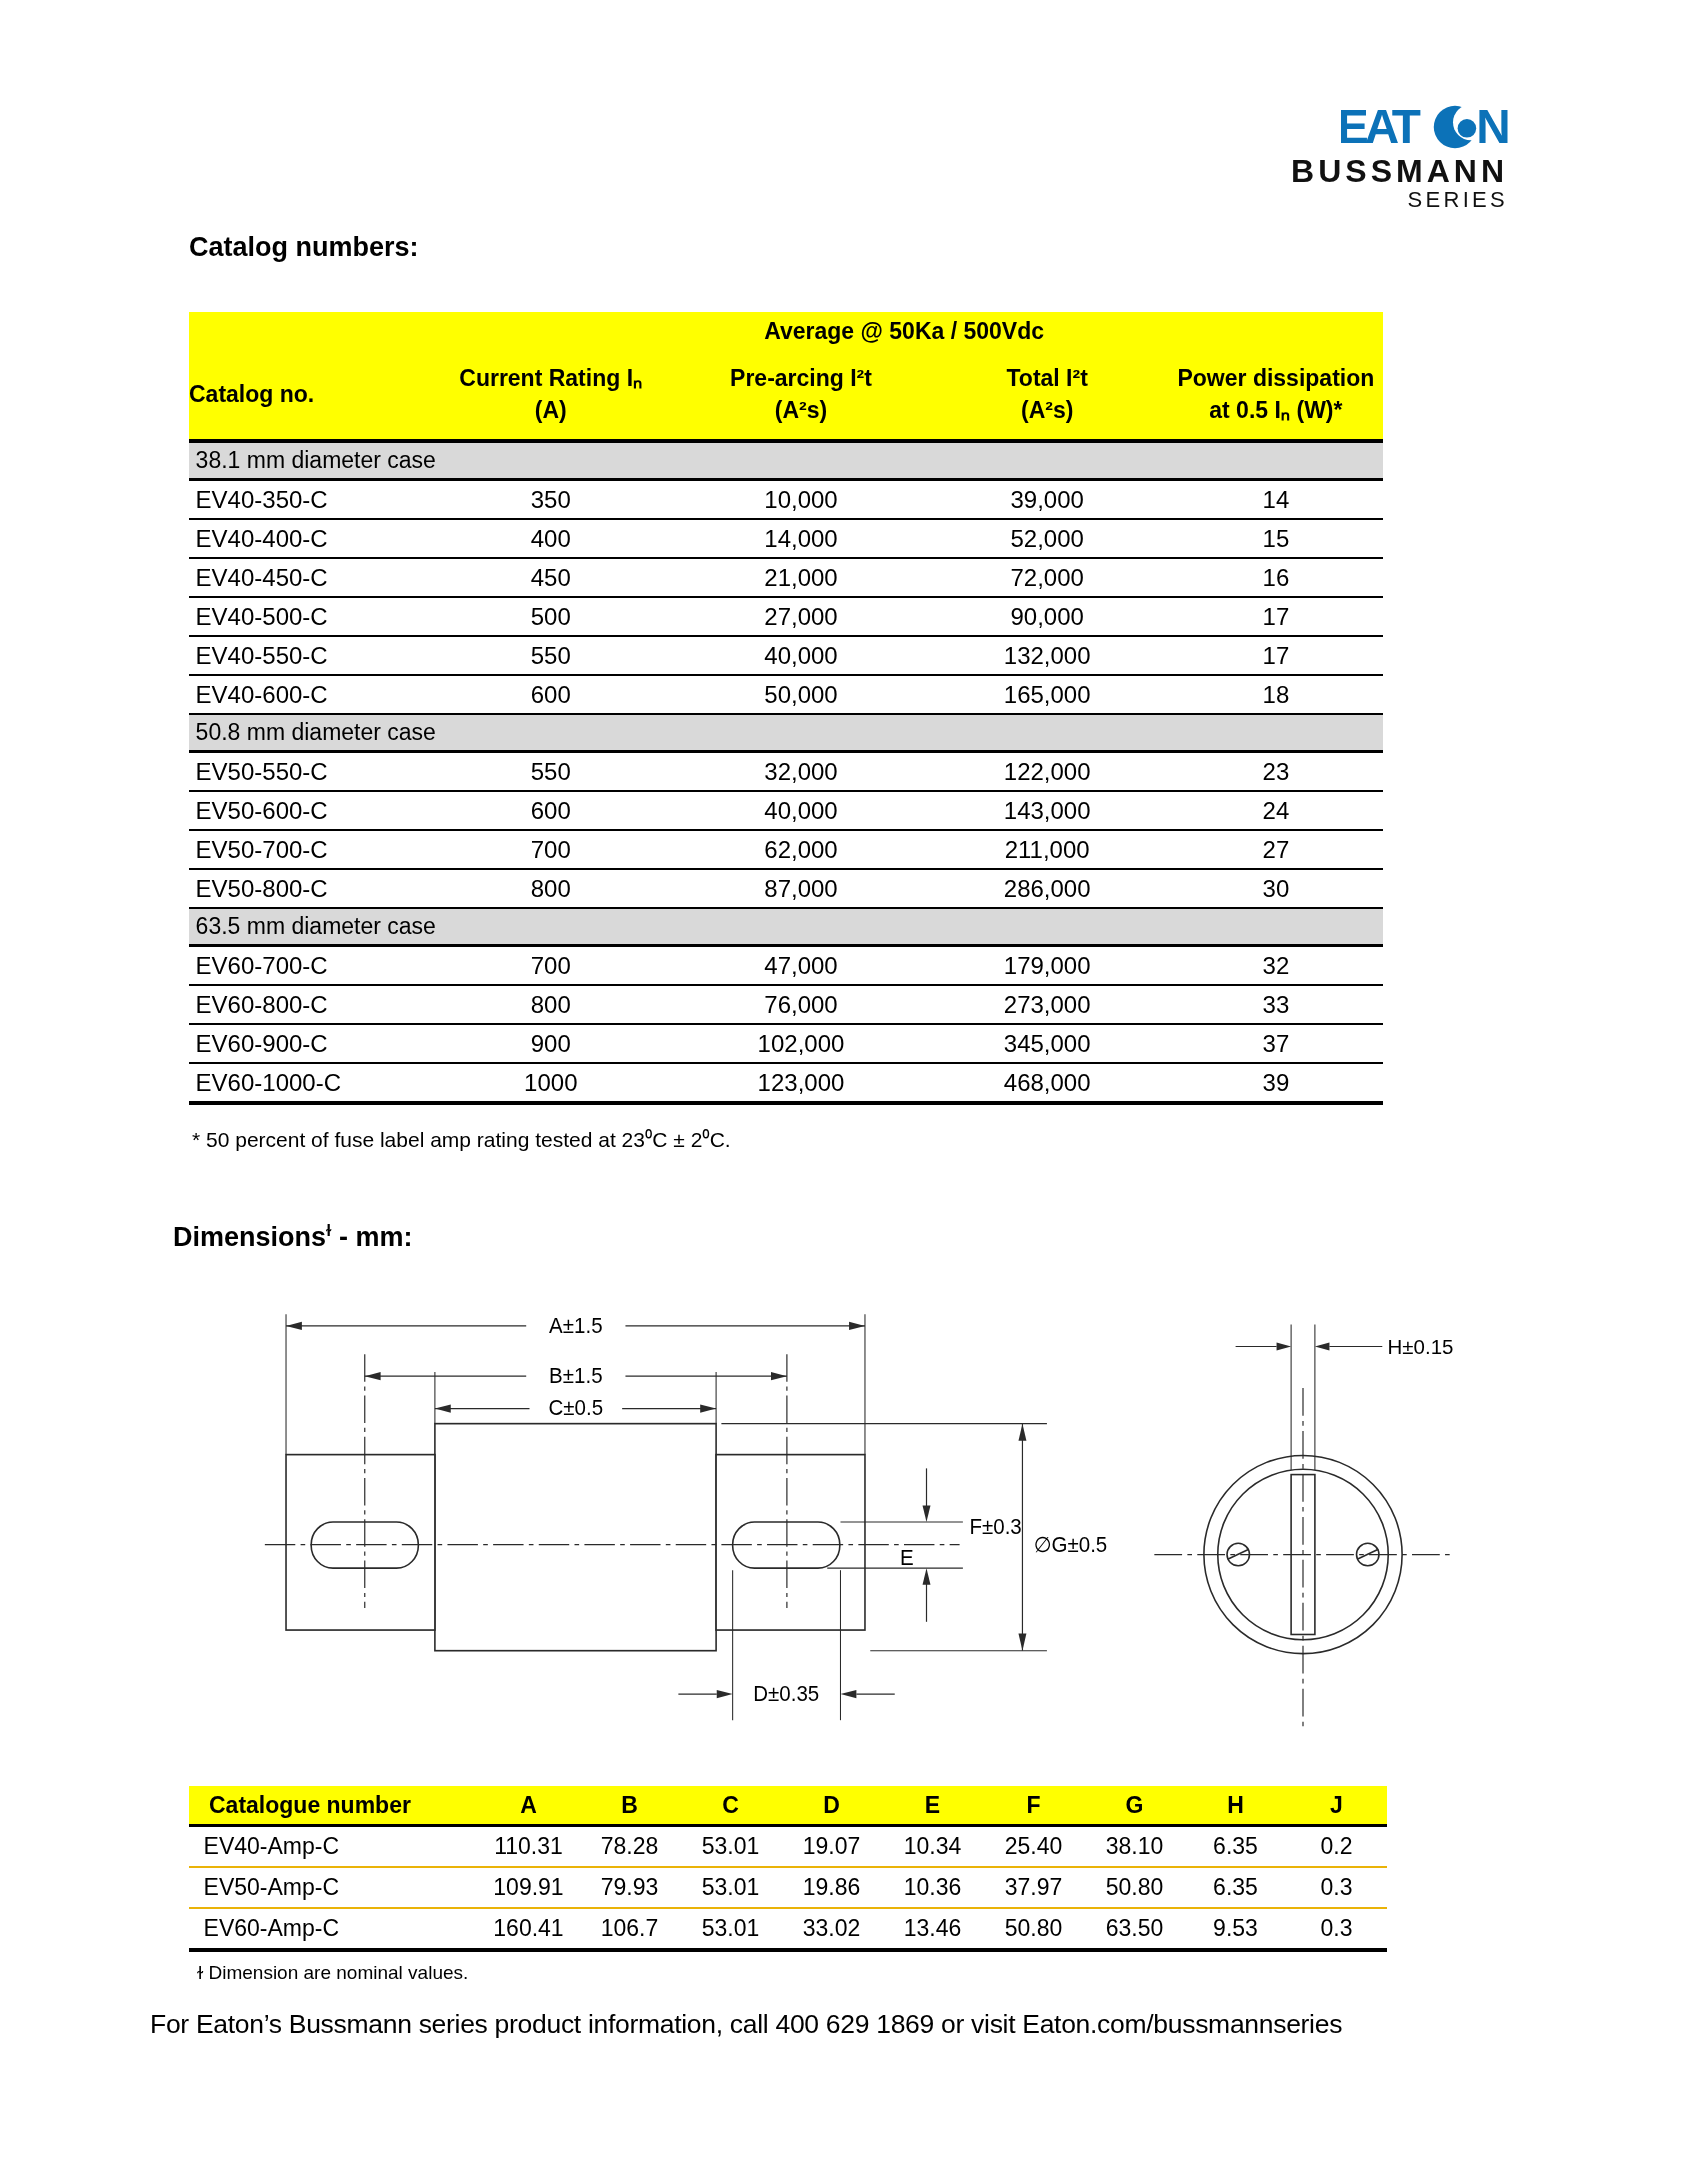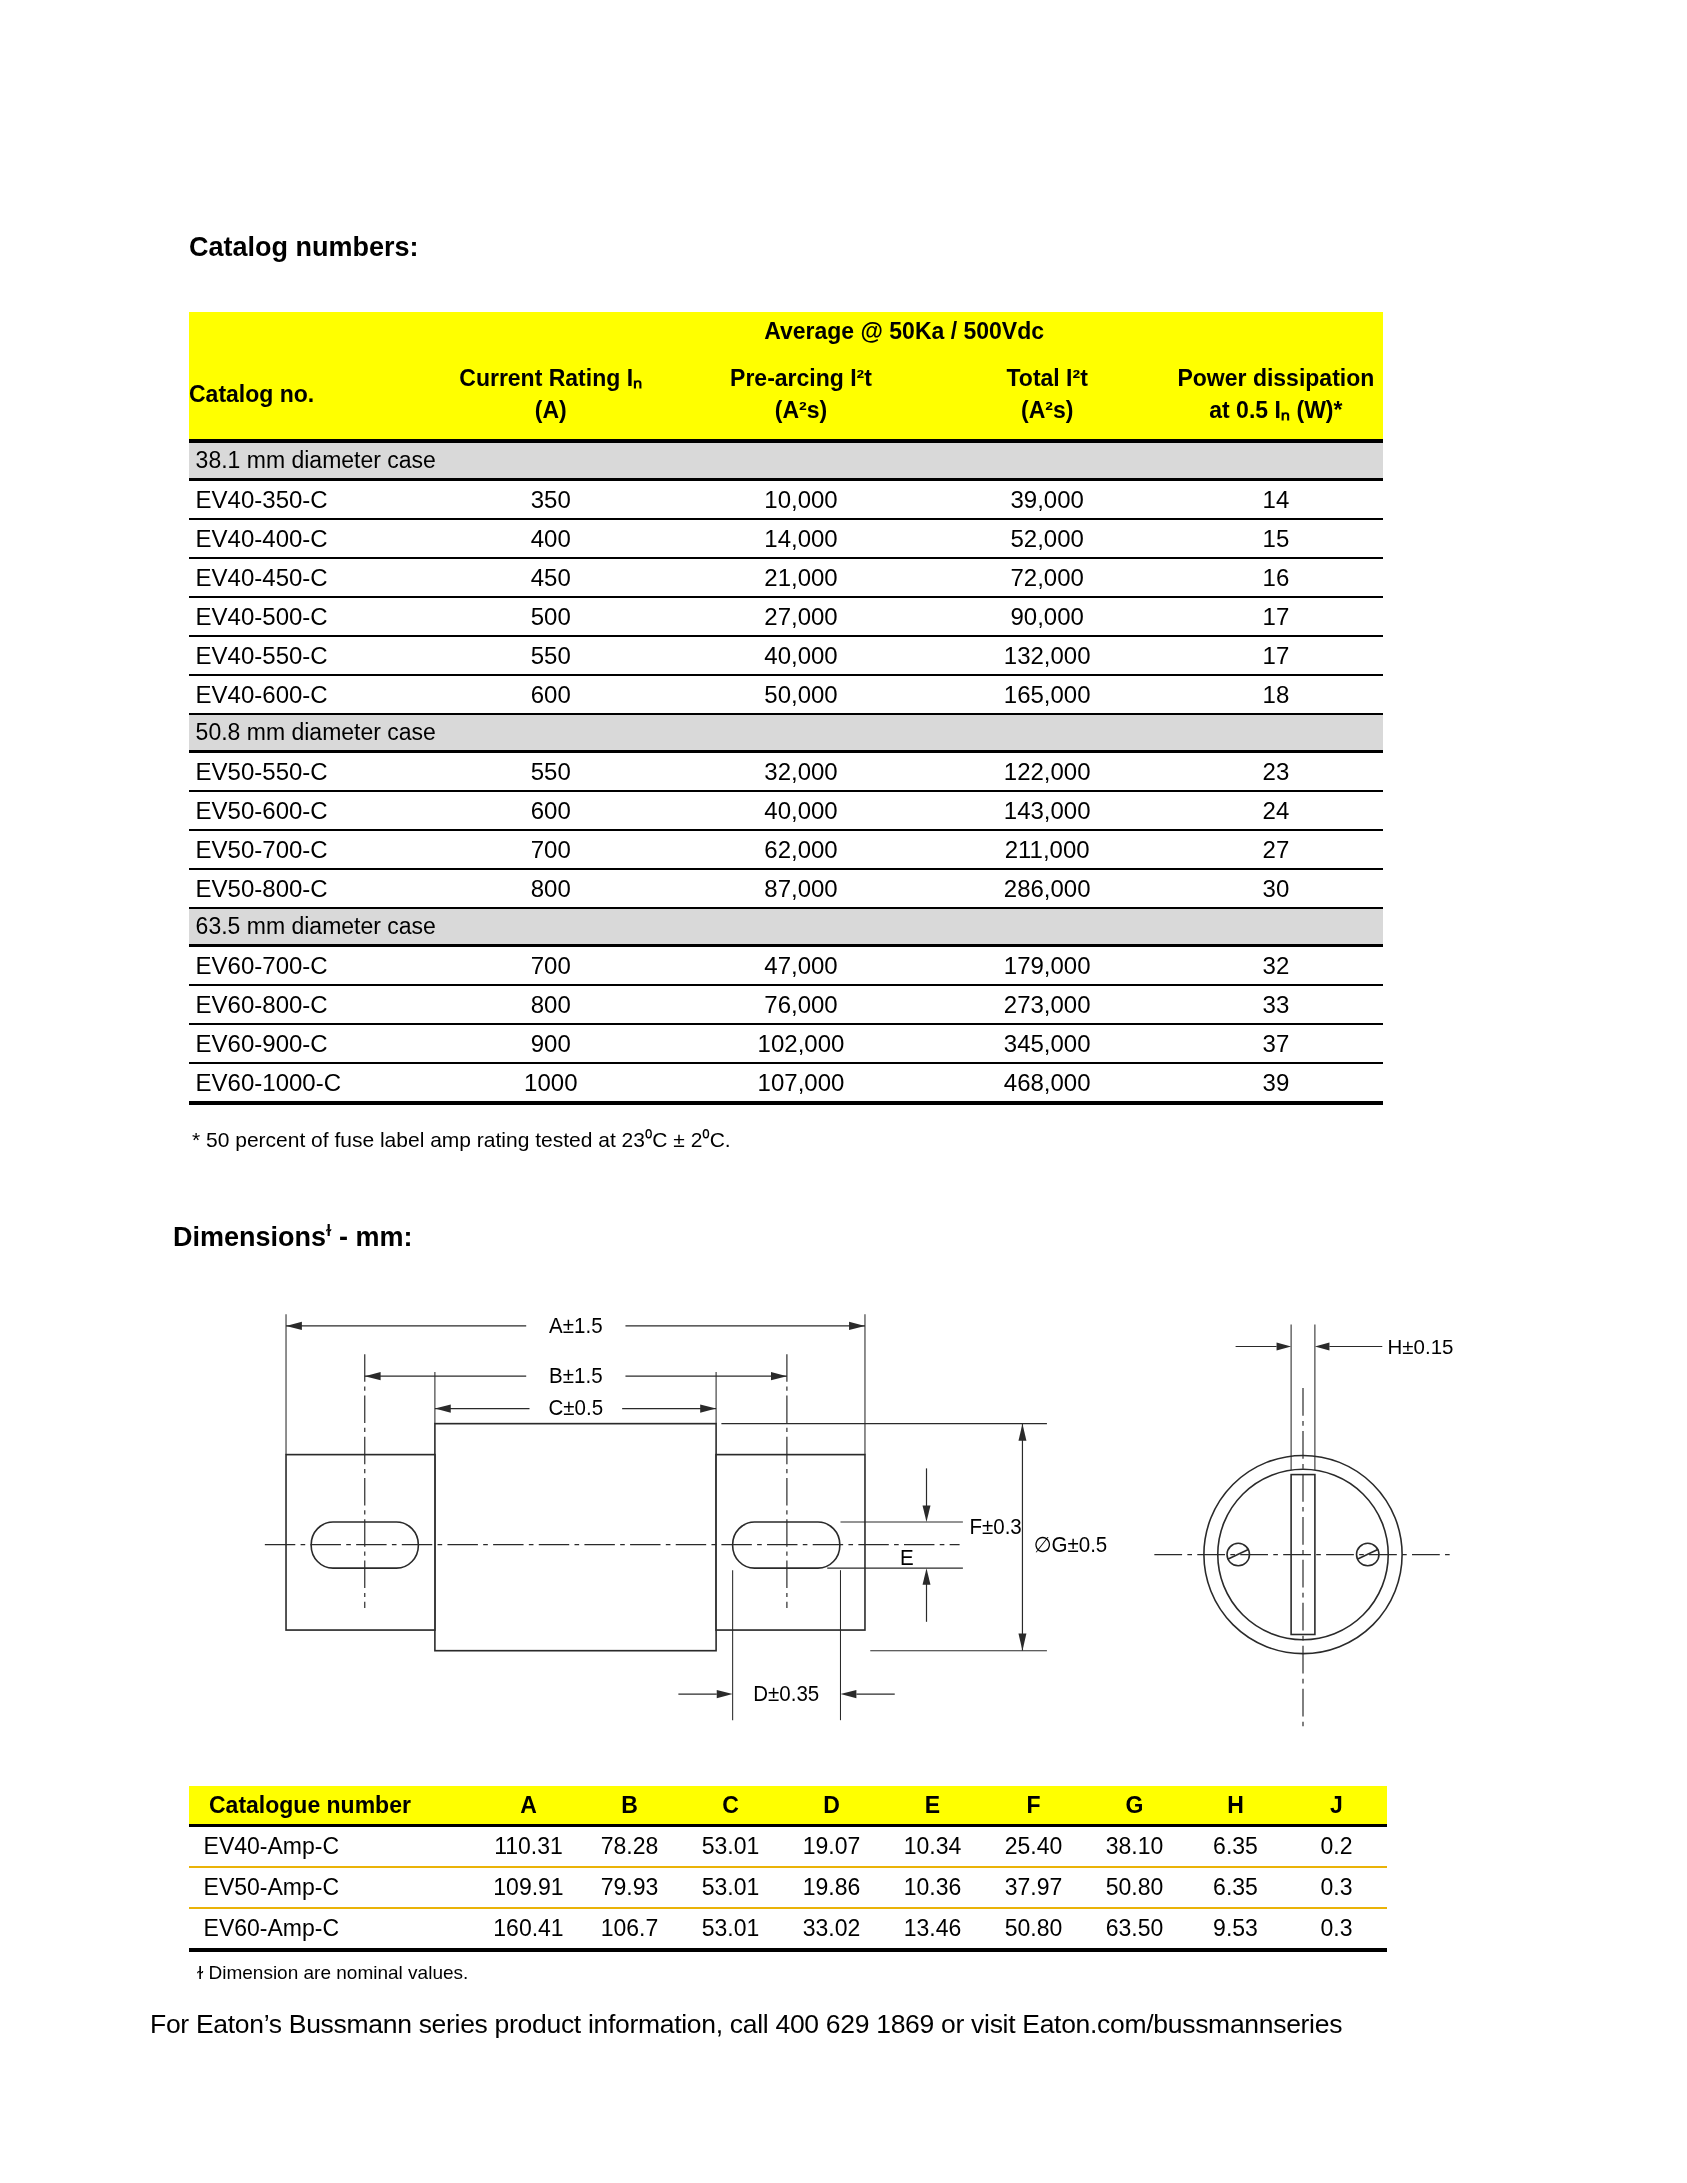--- a/index.html
+++ b/index.html
@@ -45,20 +45,33 @@
   .dim-table tbody td.first{text-align:left;padding-left:14.6px;}
   .dim-table tr.last td{border-bottom:4px solid #000;}
 
   svg text{font-family:"Liberation Sans",sans-serif;}
 </style>
 </head>
 <body>
 
 <div class="page">
 
+  <div class="abs logo" style="left:1290px;top:105px;">
+    <svg width="167" height="44" viewBox="0 0 252 66">
+      <g fill="#0c72b8">
+        <text x="-6" y="57" font-size="72" font-weight="bold" letter-spacing="-6">EAT</text>
+        <circle cx="172" cy="33" r="32"></circle>
+      </g>
+      <circle cx="196" cy="26" r="27" fill="#ffffff"></circle>
+      <circle cx="190" cy="35" r="14" fill="#0c72b8"></circle>
+      <text x="204" y="57" font-size="72" font-weight="bold" fill="#0c72b8">N</text>
+    </svg>
+    <div class="logo-word">BUSSMANN</div>
+    <div class="logo-series">SERIES</div>
+  </div>
 
   <div class="abs h1" style="left:189px;top:232px;">Catalog numbers:</div>
 
   <div class="abs" style="left:189px;top:312px;">
     <table class="cat-table">
       <colgroup>
         <col style="width:236px">
           <col style="width:251px">
           <col style="width:249px">
         <col style="width:243px">
@@ -186,21 +199,21 @@
         <tr>
           <td class="cat">EV60-900-C</td>
           <td>900</td>
           <td>102,000</td>
           <td>345,000</td>
           <td>37</td>
         </tr>
         <tr class="last">
           <td class="cat">EV60-1000-C</td>
           <td>1000</td>
-          <td>107,000</td>
+          <td>123,000</td>
           <td>468,000</td>
           <td>39</td>
         </tr>
       </tbody>
     </table>
   </div>
 
   <div class="abs note" style="left:192px;top:1125px;">* 50 percent of fuse label amp rating tested at 23⁰C ± 2⁰C.</div>
 
   <div class="abs h1" style="left:173px;top:1221px;">

